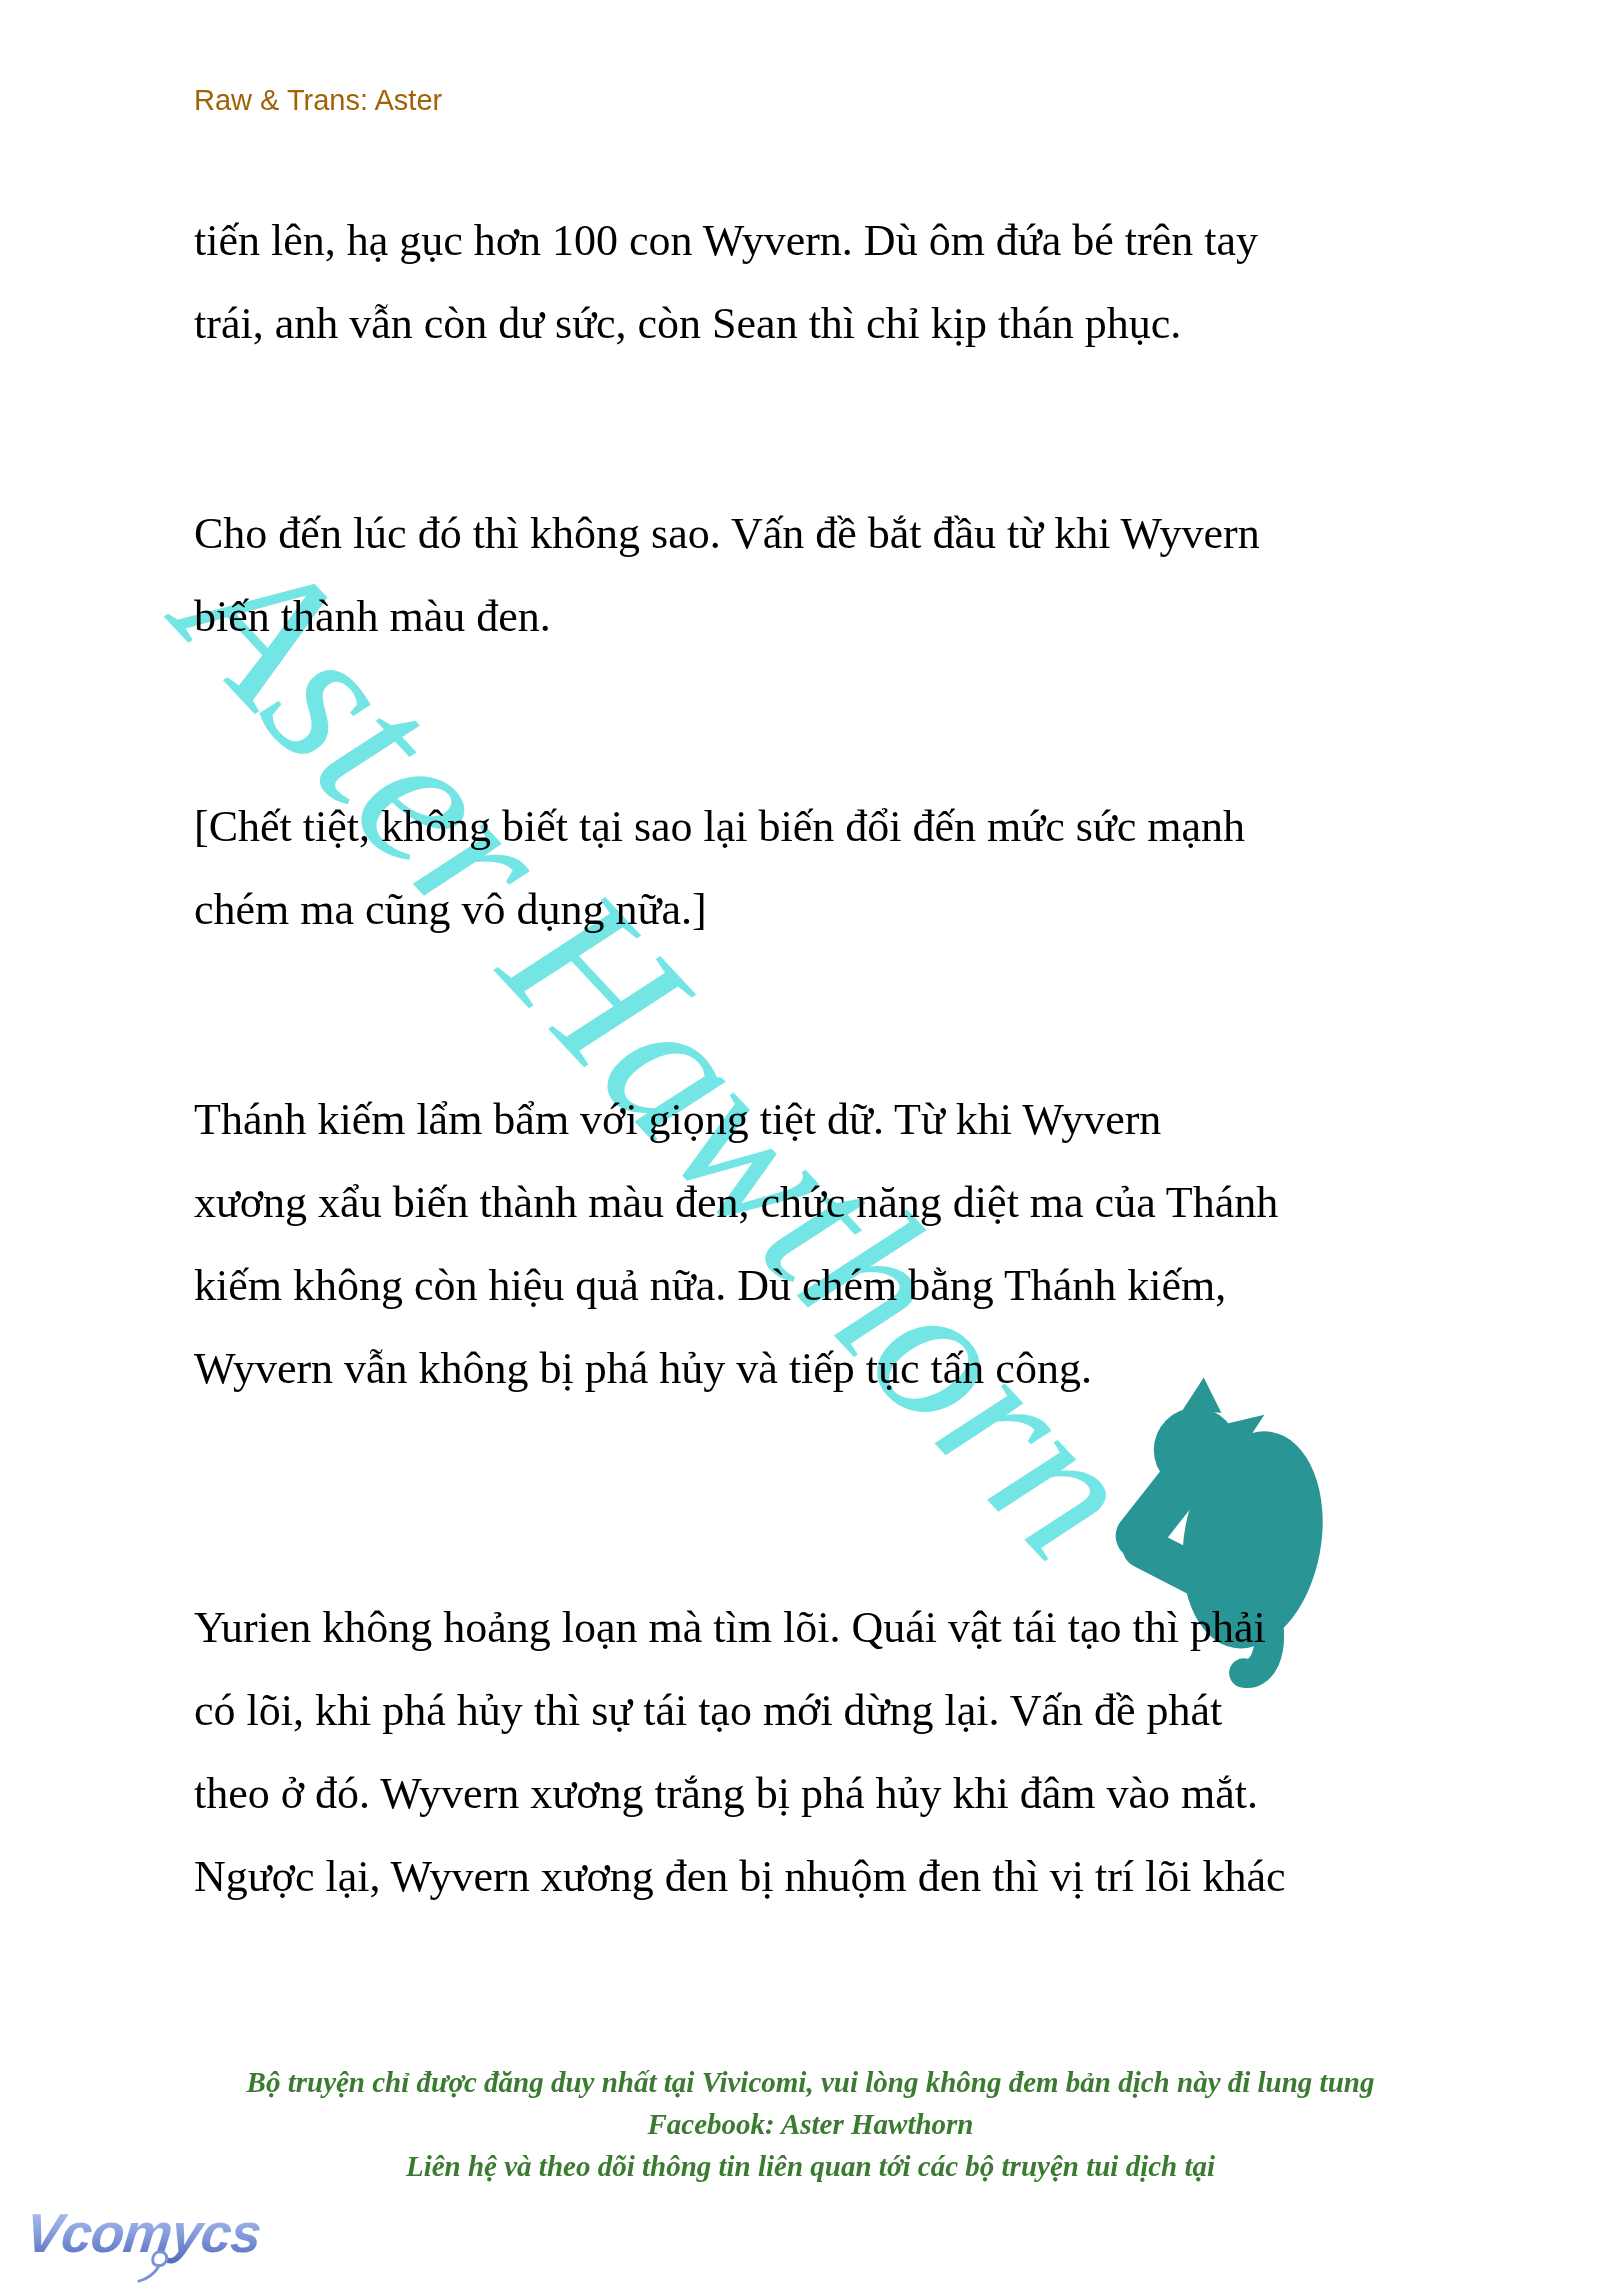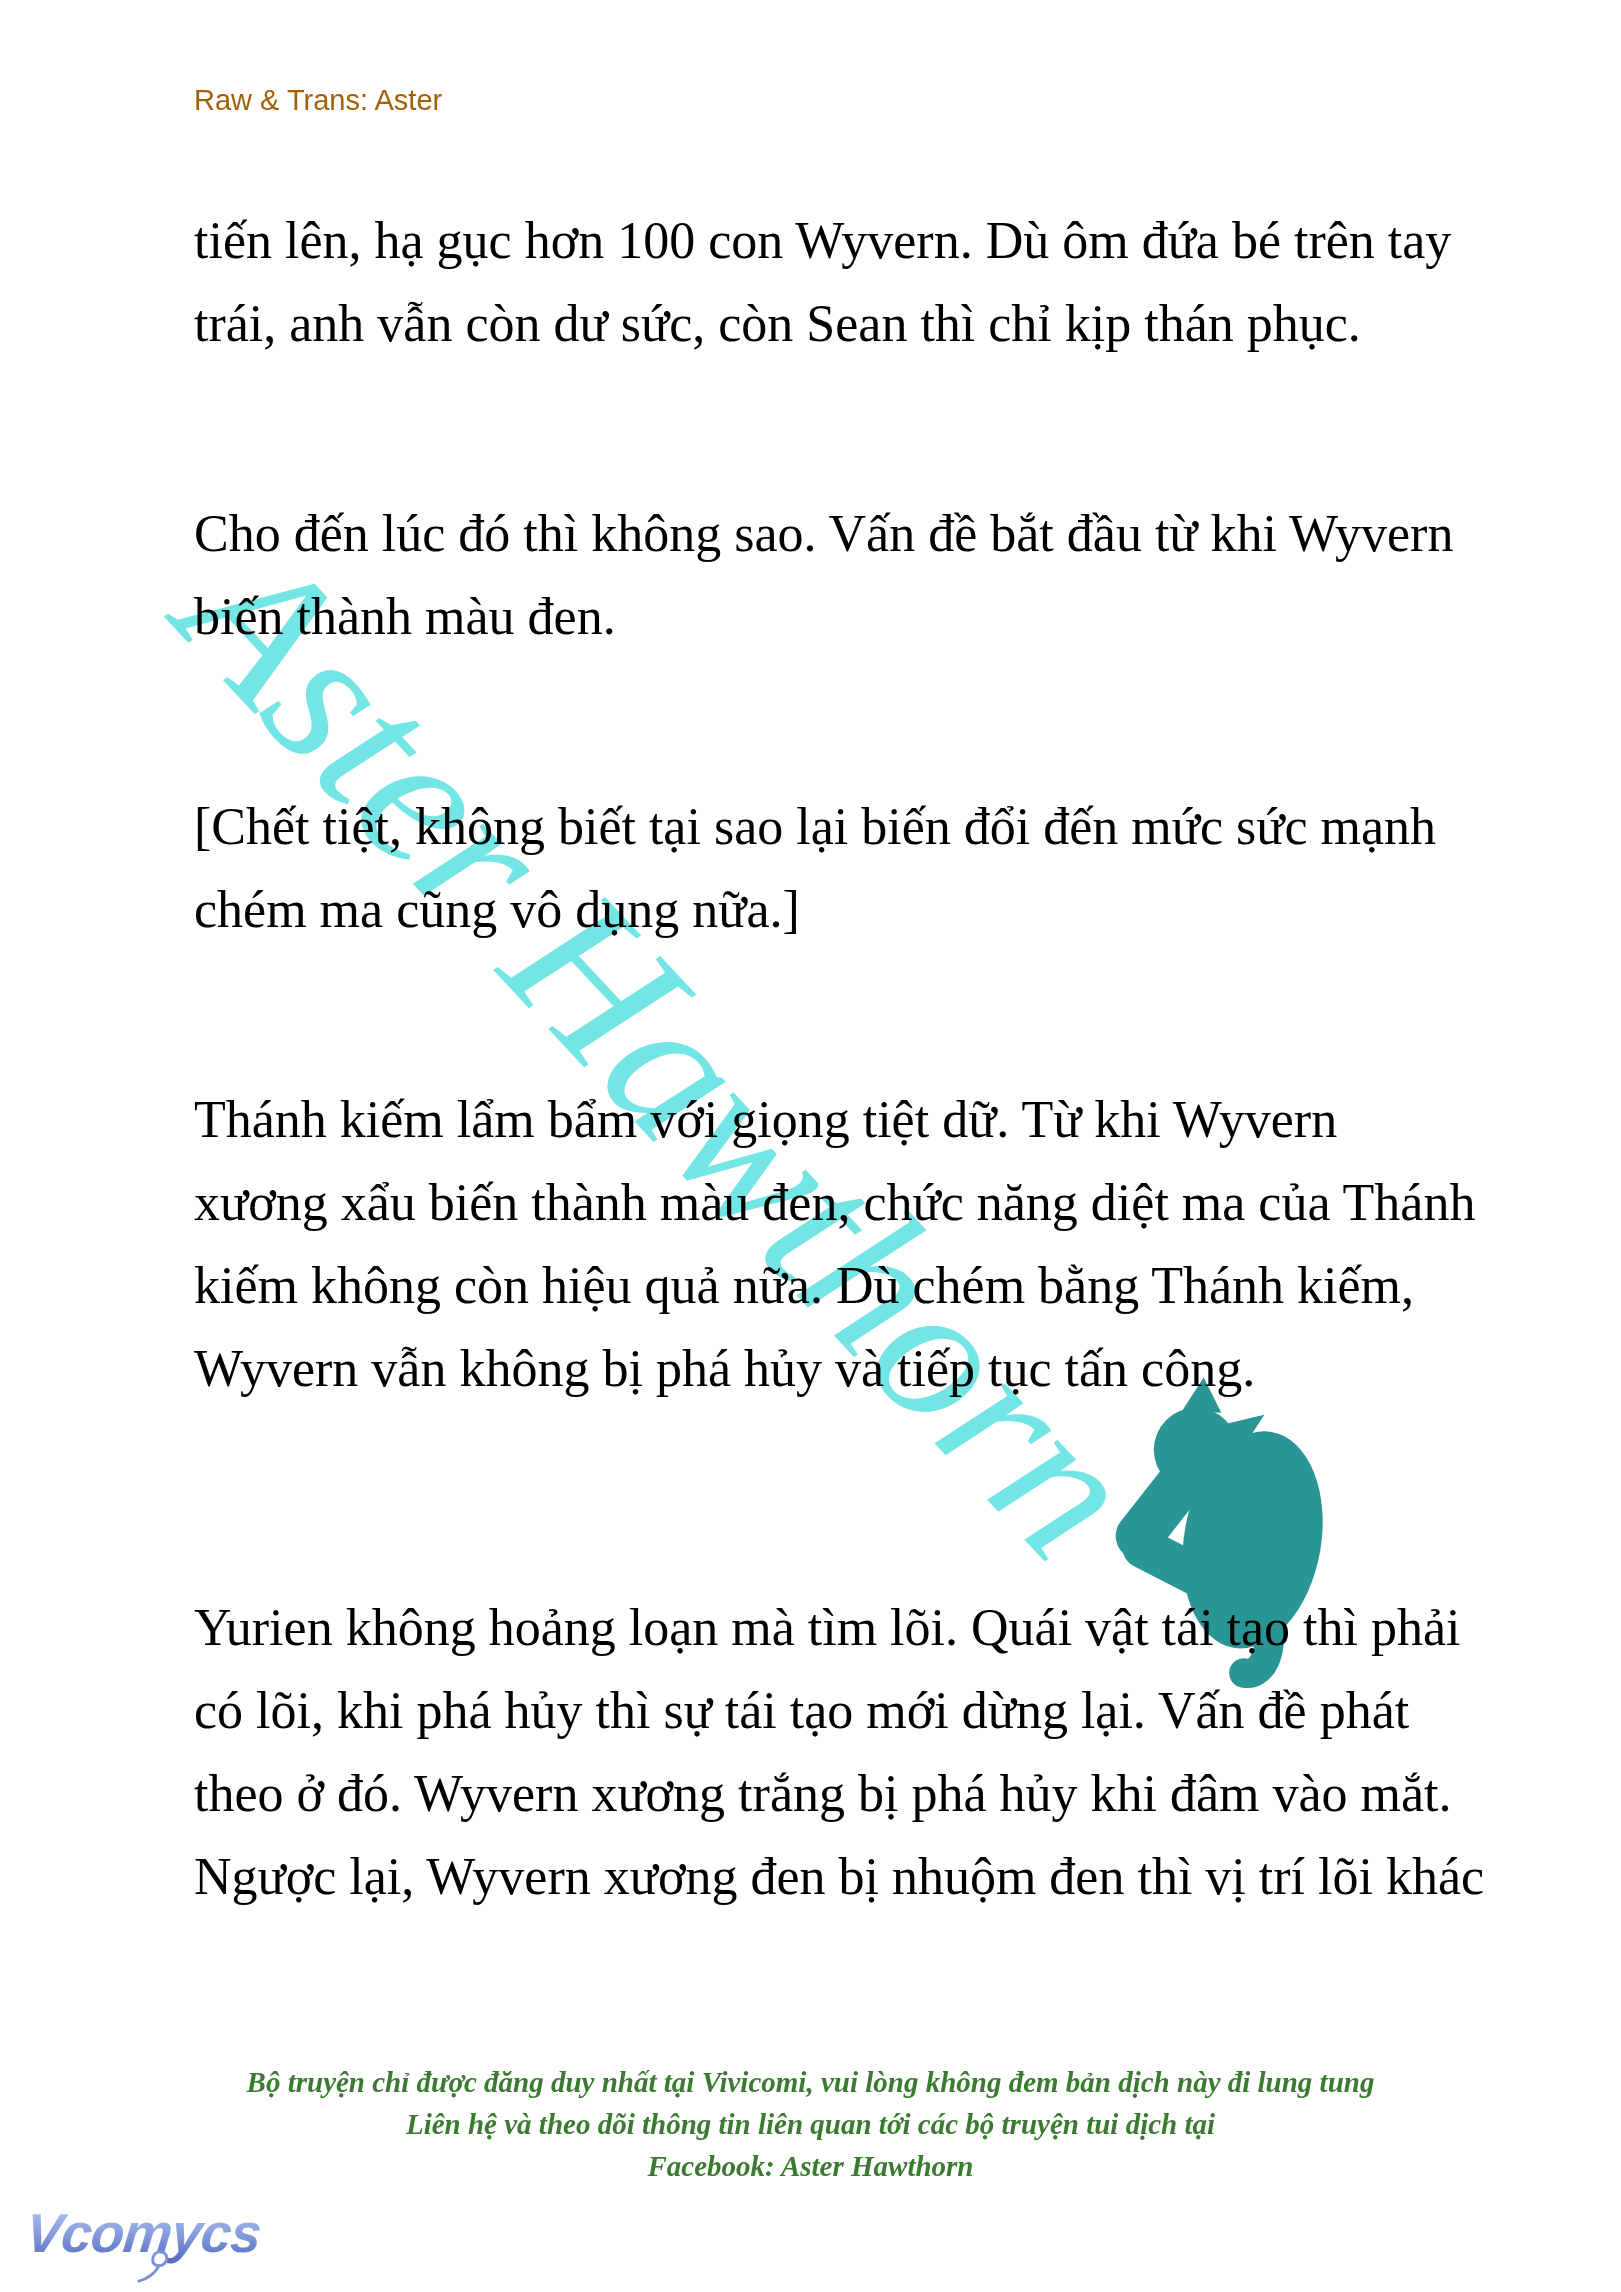--- a/index.html
+++ b/index.html
@@ -48,21 +48,21 @@
   
   .content{
     position:absolute;
     left:194px;top:199px;
     width:1255px;
     z-index:3;
     color:#000000;
   }
   .content p{
     margin:0;
-    font-size:52px;
+    font-size:44px;
     line-height:83px;
   }
   .content p + p{margin-top:127px;}
   .content p.extra-gap{margin-top:176px;}
   .line{white-space:nowrap;}
 
   
   .footer{
     position:absolute;
     left:0;top:2061px;
@@ -141,22 +141,22 @@
   <p class="extra-gap">
     <span class="line">Yurien không hoảng loạn mà tìm lõi. Quái vật tái tạo thì phải</span><br>
     <span class="line">có lõi, khi phá hủy thì sự tái tạo mới dừng lại. Vấn đề phát</span><br>
     <span class="line">theo ở đó. Wyvern xương trắng bị phá hủy khi đâm vào mắt.</span><br>
     <span class="line">Ngược lại, Wyvern xương đen bị nhuộm đen thì vị trí lõi khác</span>
   </p>
 </div>
 
 <div class="footer" style="color: rgb(59, 123, 49); font-family: Liberation Serif, serif;">
   <div>Bộ truyện chỉ được đăng duy nhất tại Vivicomi, vui lòng không đem bản dịch này đi lung tung</div>
+  <div>Facebook: Aster Hawthorn</div>
   <div>Liên hệ và theo dõi thông tin liên quan tới các bộ truyện tui dịch tại</div>
-  <div>Facebook: Aster Hawthorn</div>
 </div>
 
 <div class="logo">
   <span class="logo-text">Vcomycs</span>
   <svg class="logo-rose" viewBox="0 0 40 40" aria-hidden="true">
     <path d="M 20,6 C 27,6 30,12 27,17 C 24,22 15,21 14,15 C 13,10 16,6 20,6 Z" fill="none" stroke-width="3" stroke="#7C92D8"></path>
     <path d="M 21,20 C 18,28 10,34 2,36" fill="none" stroke-width="3" stroke-linecap="round" stroke="#7C92D8"></path>
   </svg>
 </div>
 

